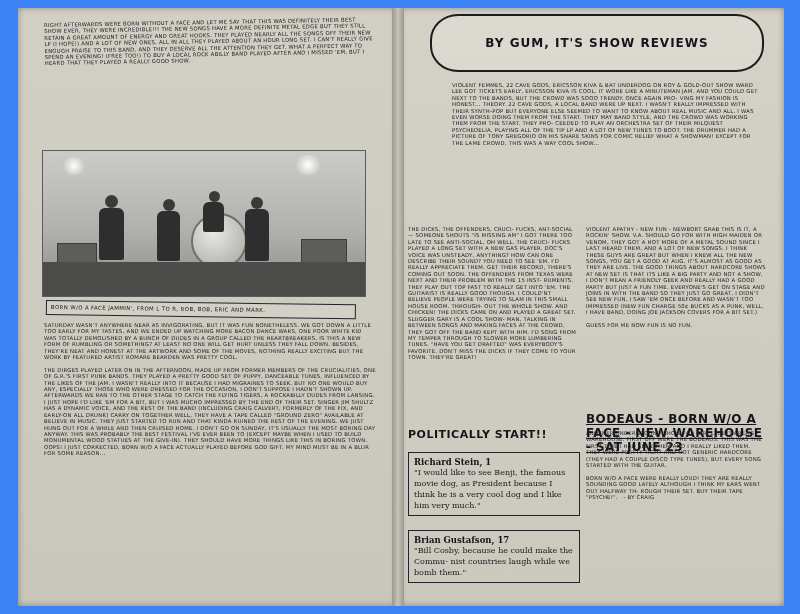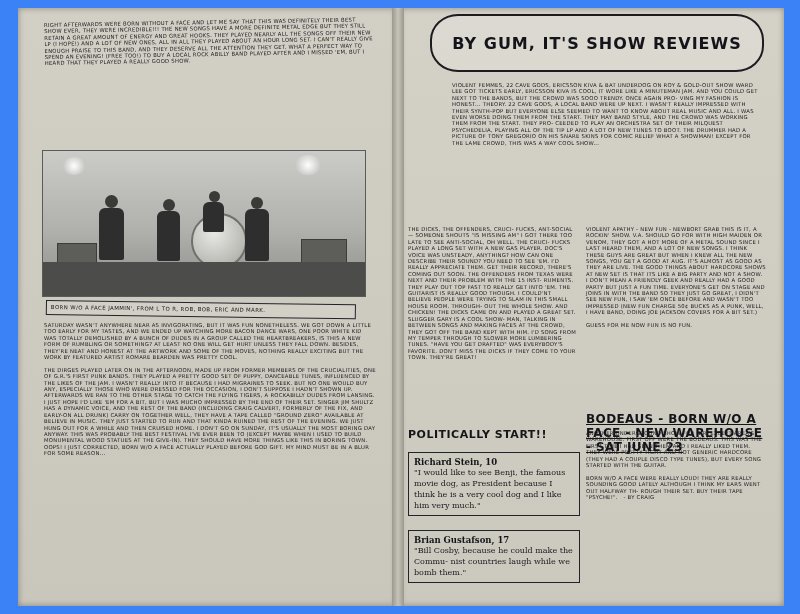--- a/index.html
+++ b/index.html
@@ -19,21 +19,21 @@
   #photo .bgwall{position:absolute;inset:0;background:
      linear-gradient(180deg,#cbcbc8 0%,#b0b0ad 55%,#8b8b88 100%);}
   #photo .stage{position:absolute;left:0;bottom:0;width:100%;height:34px;background:#4c4c4a;}
   #photo .drum{position:absolute;left:148px;top:62px;width:52px;height:52px;border-radius:50%;background:radial-gradient(circle at 40% 35%,#e8e8e4,#b9b9b4 70%,#8e8e8a);border:2px solid #6f6f6c;}
   #photo .fig{position:absolute;background:#2e2e2e;border-radius:6px 6px 2px 2px;}
   #photo .head{position:absolute;border-radius:50%;background:#3a3a38;}
   #photo .amp{position:absolute;background:#5d5d5a;border:1px solid #3c3c3a;}
   #photo .light{position:absolute;border-radius:50%;background:radial-gradient(circle,#fff,rgba(255,255,255,0) 70%);}
   
   #headline{position:absolute;left:430px;top:14px;width:330px;height:54px;border:2.5px solid #1b1b20;border-radius:28px/26px;background:rgba(255,255,255,.18);display:flex;align-items:center;justify-content:center;}
-  #headline .h{font-family:"DejaVu Sans",sans-serif;font-weight:bold;font-size:16px;letter-spacing:1px;color:#14141a;text-transform:uppercase;}
+  #headline .h{font-family:"DejaVu Sans",sans-serif;font-weight:bold;font-size:12px;letter-spacing:1px;color:#14141a;text-transform:uppercase;}
   .cap{font-size:5.4px;line-height:7px;letter-spacing:.4px;text-transform:uppercase;}
   .ttl{font-size:12px;font-weight:bold;letter-spacing:.4px;text-transform:uppercase;color:#14141a;text-decoration:underline;}
   .qbox{border:1.2px solid #22222a;padding:4px 5px;}
   .qname{font-family:"DejaVu Serif",serif;font-weight:bold;font-size:8.5px;color:#14141a;}
   .qtext{font-family:"DejaVu Serif",serif;font-size:8px;line-height:11px;color:#1b1b20;}
   .rot{transform:rotate(-1deg);transform-origin:left top;}
   .rot2{transform:rotate(.8deg);transform-origin:left top;}
 </style>
 </head>
 <body>
@@ -83,21 +83,21 @@
 GUESS FOR ME NOW FUN IS NO FUN.</div>
 
   <div class="blk hand ttl" style="left:586px;top:412px;width:180px;">BODEAUS - BORN W/O A FACE - NEW WAREHOUSE - SAT JUNE 23</div>
   <div class="blk hand txt" style="left:586px;top:430px;width:180px;">ANOTHER UNDERGROUND SHOW FOR G.R. EXCEPT AREA'S WAREHOUSE. FIRST OFF WERE THE BODEAUS. THIS WAS THE FIRST TIME I HAD SEEN THEM AND I REALLY LIKED THEM. THEY WERE PRETTY TIGHT AND NOT GENERIC HARDCORE (THEY HAD A COUPLE DISCO TYPE TUNES), BUT EVERY SONG STARTED WITH THE GUITAR.
 
 BORN W/O A FACE WERE REALLY LOUD! THEY ARE REALLY SOUNDING GOOD LATELY ALTHOUGH I THINK MY EARS WENT OUT HALFWAY TH- ROUGH THEIR SET. BUY THEIR TAPE "PSYCHE!".   - BY CRAIG</div>
 
   <div class="blk hand" style="left:408px;top:428px;width:160px;font-size:11px;font-weight:bold;letter-spacing:.5px;">POLITICALLY START!!</div>
 
   <div class="blk qbox" style="left:408px;top:452px;width:160px;">
-    <div class="qname">Richard Stein, 10</div>
+    <div class="qname">Richard Stein, 1</div>
     <div class="qtext">"I would like to see Benji, the famous movie dog, as President because I think he is a very cool dog and I like him very much."</div>
   </div>
 
   <div class="blk qbox" style="left:408px;top:530px;width:160px;">
     <div class="qname">Brian Gustafson, 17</div>
     <div class="qtext">"Bill Cosby, because he could make the Commu- nist countries laugh while we bomb them."</div>
   </div>
 
 </div>
 

